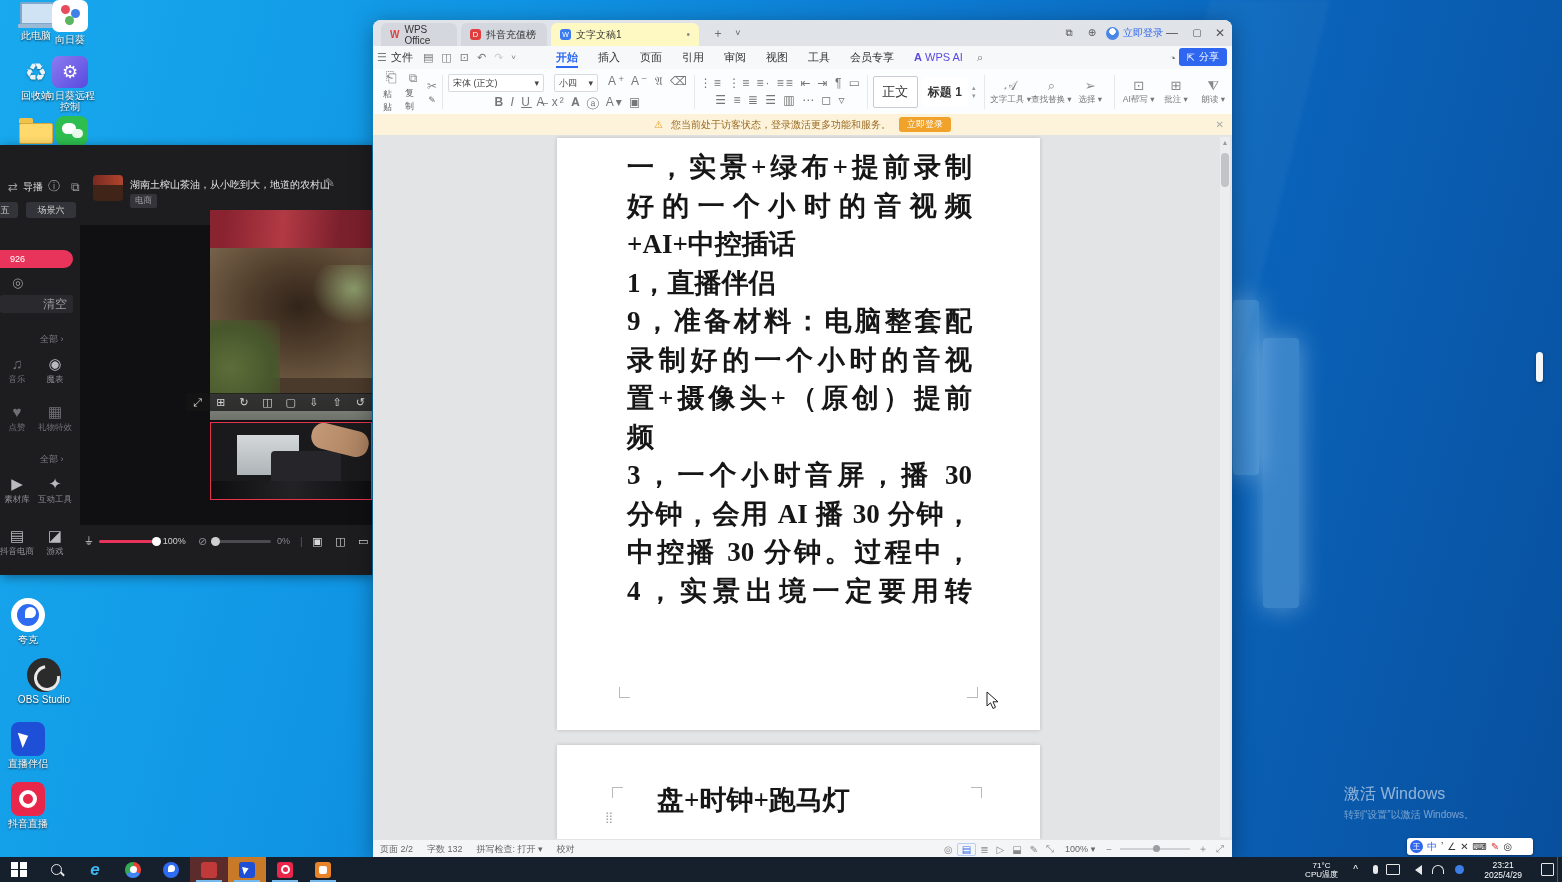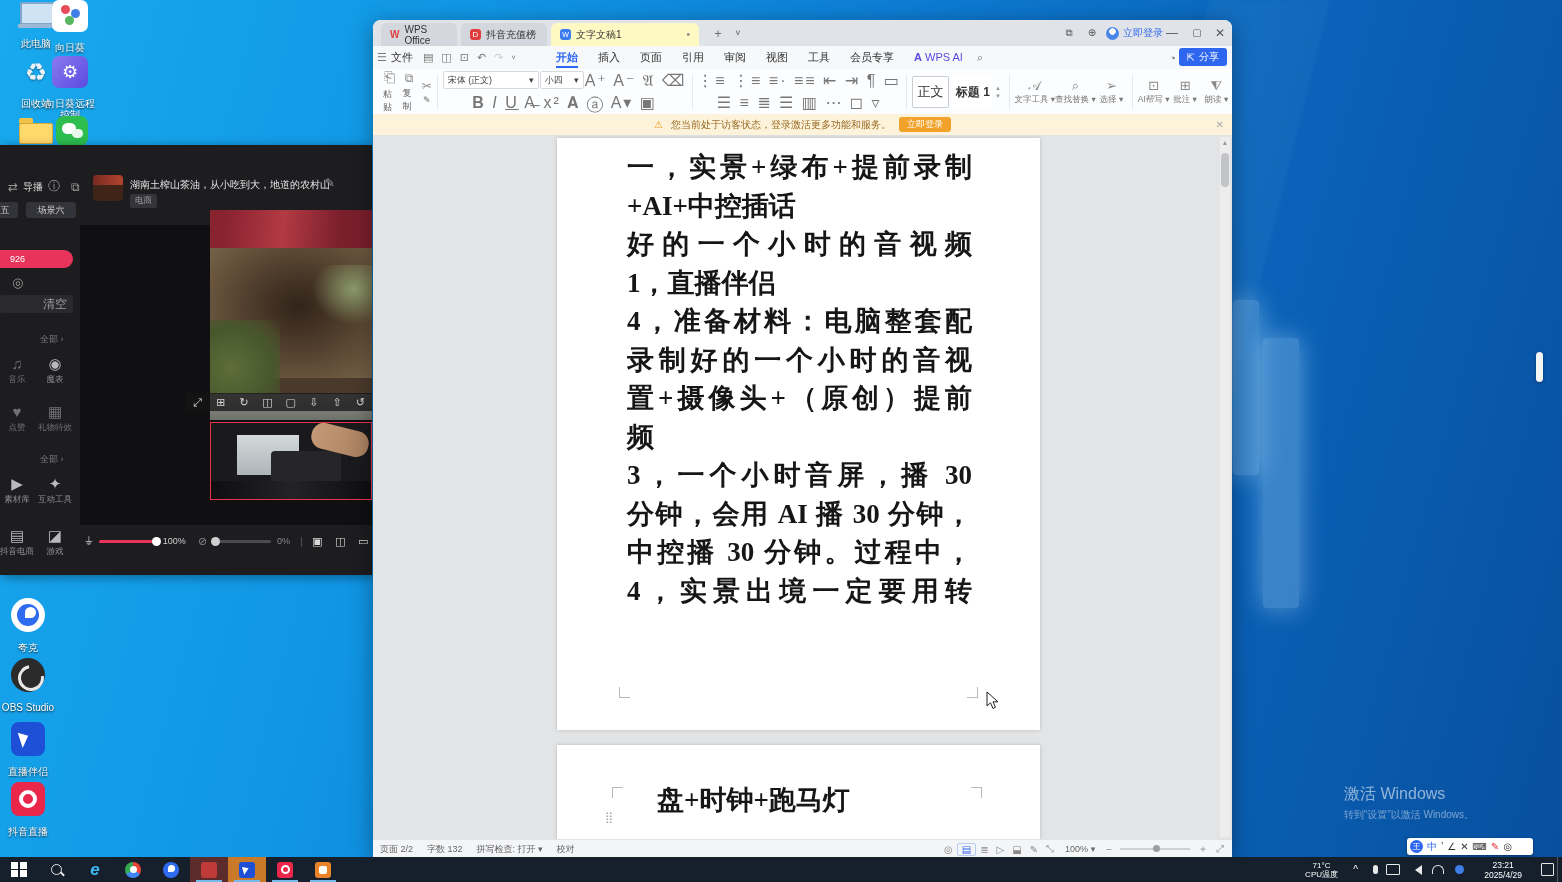--- a/index.html
+++ b/index.html
@@ -8,21 +8,21 @@
   .abs{position:absolute}
 
   
   #wallpaper{left:0;top:0;width:1562px;height:882px;
     background:linear-gradient(105deg,#18a9ee 0%,#1095e4 28%,#0d7bd2 52%,#0a62b8 75%,#084f9e 100%)}
   .beam{position:absolute;background:rgba(255,255,255,.10);filter:blur(2px)}
   .pane{position:absolute;background:rgba(170,215,245,.30);border-radius:4px;box-shadow:0 0 26px rgba(200,235,255,.45)}
 
   
   .dt-icon{position:absolute;width:56px;text-align:center}
-  .dt-icon .lbl{font-size:10px;color:#fff;text-shadow:0 1px 2px rgba(0,0,0,.85);margin-top:10px;line-height:11px}
+  .dt-icon .lbl{font-size:10px;color:#fff;text-shadow:0 1px 2px rgba(0,0,0,.85);margin-top:2px;line-height:11px}
   .gl{margin:0 auto;position:relative}
 
   
   #activate{left:1344px;top:784px;color:rgba(255,255,255,.55)}
   #activate .t1{font-size:16px}
   #activate .t2{font-size:10px;margin-top:3px;color:rgba(255,255,255,.45)}
 
   
   #livepanel{left:0;top:145px;width:372px;height:430px;background:#1d1d20;color:#cfcfcf;
     box-shadow:2px 2px 10px rgba(0,0,0,.4);font-size:10px}
@@ -52,21 +52,21 @@
   .mtab.active::after{content:"";position:absolute;left:10px;right:10px;bottom:1px;height:2px;background:#2b67f1}
   .mini{color:#777;font-size:11px;padding:0 4px}
   #share-btn{position:absolute;right:5px;top:2px;height:18px;background:#2e66f0;color:#fff;border-radius:3px;
     font-size:10px;display:flex;align-items:center;padding:0 8px;gap:4px}
   #wps-toolbar{position:absolute;left:0;top:49px;width:859px;height:45px;background:#fcfdfe;
     border-bottom:1px solid #e4e6e9;display:flex;align-items:center;font-size:9px;color:#666}
   .tdiv{width:1px;height:34px;background:#e6e8ea;margin:0 5px}
   .tgroup{display:flex;flex-direction:column;align-items:center;justify-content:center;gap:2px}
   .fsel{border:1px solid #d7dadf;border-radius:2px;background:#fff;height:16px;line-height:16px;
     padding:0 4px;color:#444;font-size:9px;white-space:nowrap}
-  .fmtg{color:#777;font-size:16px;letter-spacing:2px;white-space:nowrap}
+  .fmtg{color:#777;font-size:12px;letter-spacing:2px;white-space:nowrap}
   .stylebox{border:1px solid #c9cdd3;border-radius:2px;background:#fff;text-align:center;color:#333}
   .rgrp{display:flex;flex-direction:column;align-items:center;width:42px}
   .rgrp .gi{font-size:13px;color:#888;line-height:16px}
   .rgrp .gt{font-size:8.5px;color:#777;white-space:nowrap}
 
   #wps-banner{position:absolute;left:0;top:94px;width:859px;height:21px;background:#fdf3da;
     display:flex;align-items:center;justify-content:center;font-size:10px;color:#9a6b25;gap:8px}
   #banner-btn{background:#f0a22a;color:#fff;border-radius:3px;padding:1px 8px;font-size:9px}
 
   #docarea{position:absolute;left:0;top:115px;width:859px;height:705px;background:#e3e4e5;overflow:hidden}
@@ -147,21 +147,21 @@
   </div>
 </div>
 
 <div class="dt-icon" style="left:0px;top:598px">
   <div class="gl" style="width:34px;height:34px;background:#fff;border-radius:50%">
     <div style="position:absolute;left:6px;top:6px;width:22px;height:22px;background:#2f6bf0;border-radius:50%"></div>
     <div style="position:absolute;left:14px;top:9px;width:11px;height:11px;background:#fff;border-radius:50% 50% 50% 0"></div>
   </div>
   <div class="lbl">夸克</div>
 </div>
-<div class="dt-icon" style="left:0px;top:658px">
+<div class="dt-icon" style="left:16px;top:658px">
   <div class="gl" style="width:34px;height:34px;background:#2b2b2b;border-radius:50%">
     <div style="position:absolute;left:7px;top:7px;width:20px;height:20px;border:3px solid #e8e8e8;border-radius:50%;border-top-color:transparent;transform:rotate(35deg)"></div>
   </div>
   <div class="lbl">OBS Studio</div>
 </div>
 <div class="dt-icon" style="left:0px;top:722px">
   <div class="gl" style="width:34px;height:34px;background:#1d4fd7;border-radius:8px">
     <div style="position:absolute;left:9px;top:9px;width:0;height:0;border-left:9px solid #fff;border-top:6px solid transparent;border-bottom:10px solid transparent;transform:rotate(-18deg)"></div>
   </div>
   <div class="lbl">直播伴侣</div>
@@ -355,21 +355,21 @@
     <div class="tgroup" style="margin-left:6px">
       <span style="font-size:12px;color:#888">⧉</span>
       <span>复制</span>
     </div>
     <div class="tgroup" style="margin-left:6px">
       <span style="font-size:12px;color:#888">✂</span>
       <span>✎</span>
     </div>
     <div class="tdiv"></div>
     <div class="tgroup">
-      <div style="display:flex;gap:1px">
+      <div style="display:flex;gap:10px">
         <span class="fsel" style="width:86px;display:flex;justify-content:space-between">
             <span>宋体 (正文)</span>
             <span>▾</span>
           </span>
         <span class="fsel" style="width:34px;display:flex;justify-content:space-between">
             <span>小四</span>
             <span>▾</span>
           </span>
         <span class="fmtg">A⁺ A⁻ 𝔄 ⌫</span>
       </div>
@@ -420,24 +420,24 @@
     <span>您当前处于访客状态，登录激活更多功能和服务。</span>
     <span id="banner-btn">立即登录</span>
     <span class="abs" style="right:8px;color:#aaa;font-size:10px">✕</span>
   </div>
 
   <div id="docarea">
 
     <div class="page" style="top:3px;height:592px">
       <div style="padding-top:10px">
         <div class="dl j">一，实景+绿布+提前录制</div>
+        <div class="dl j">好的一个小时的音视频</div>
         <div class="dl">+AI+中控插话</div>
-        <div class="dl j">好的一个小时的音视频</div>
         <div class="dl">1，直播伴侣</div>
-        <div class="dl j">4，准备材料：电脑整套配</div>
+        <div class="dl j">9，准备材料：电脑整套配</div>
         <div class="dl j">录制好的一个小时的音视</div>
         <div class="dl j">置+摄像头+（原创）提前</div>
         <div class="dl">频</div>
         <div class="dl j">3，一个小时音屏，播 30</div>
         <div class="dl j">分钟，会用 AI 播 30 分钟，</div>
         <div class="dl j">中控播 30 分钟。过程中，</div>
         <div class="dl j">4，实景出境一定要用转</div>
       </div>
       <div class="corner" style="left:62px;bottom:32px;border-width:0 0 1px 1px"></div>
       <div class="corner" style="right:62px;bottom:32px;border-width:0 1px 1px 0"></div>

